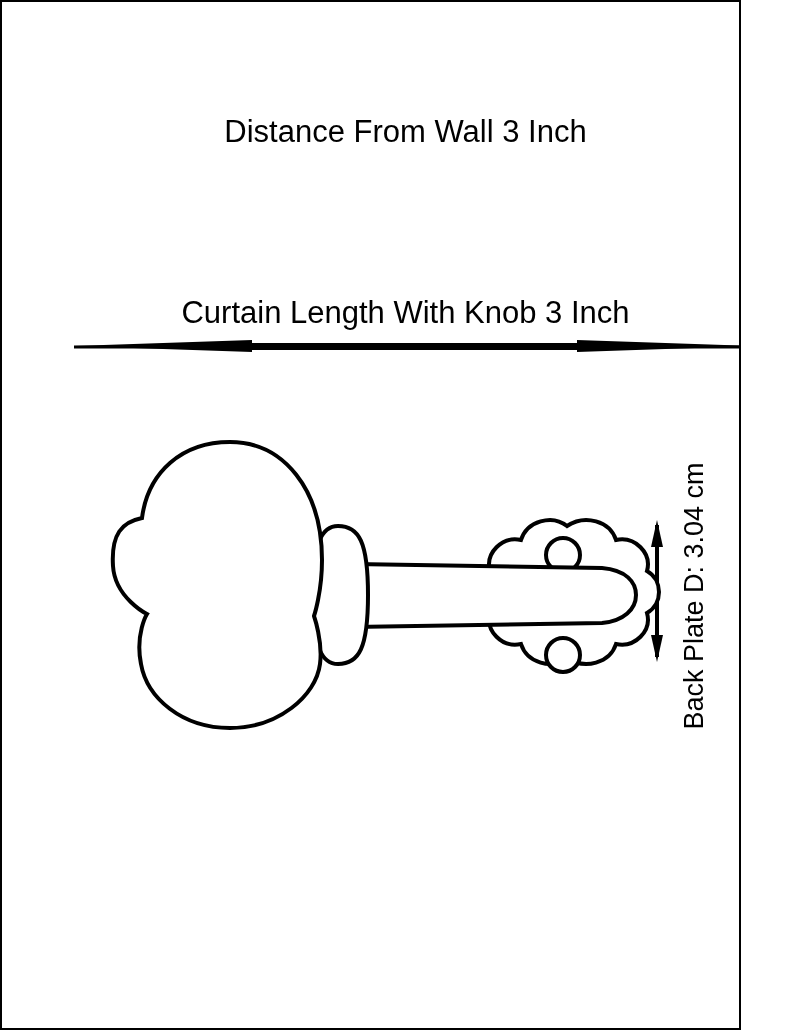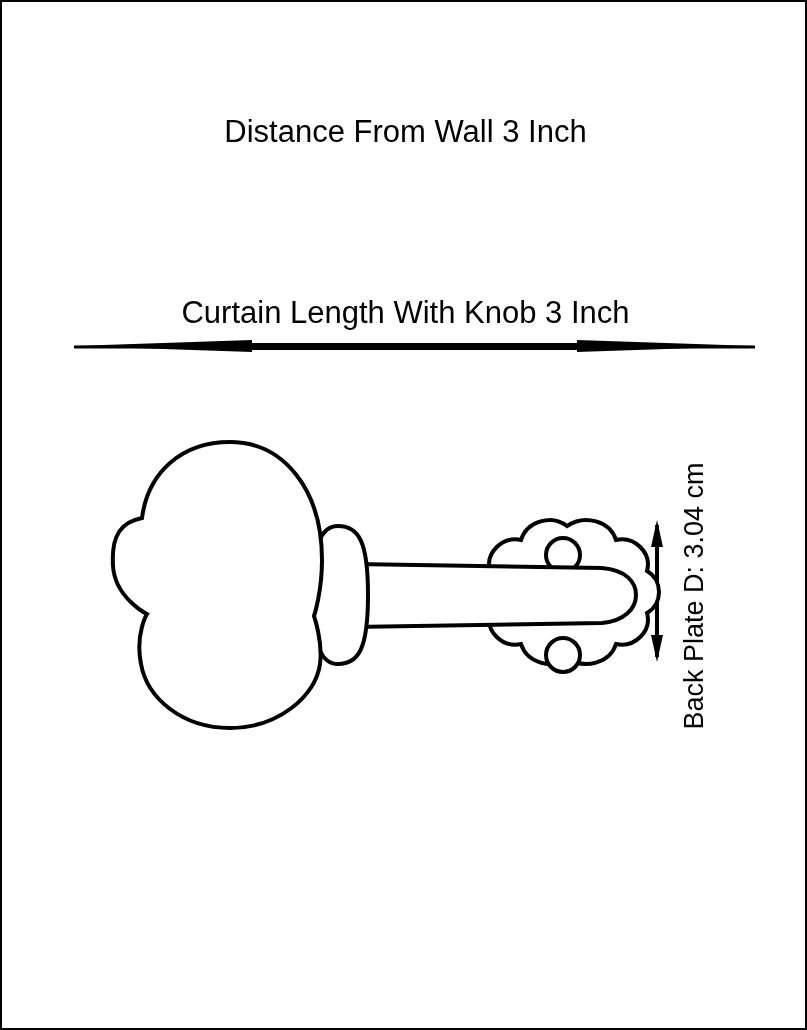--- a/index.html
+++ b/index.html
@@ -6,21 +6,21 @@
     margin: 0;
     padding: 0;
     background: #ffffff;
   }
   body {
     font-family: "Liberation Sans", sans-serif;
     color: #000000;
   }
   #page {
     position: relative;
-    width: 807px;
+    width: 741px;
     height: 1030px;
     background: #ffffff;
     box-sizing: border-box;
     border: 2px solid #000000;
     overflow: hidden;
   }
   .label {
     position: absolute;
     font-family: "Liberation Sans", sans-serif;
     color: #000000;

